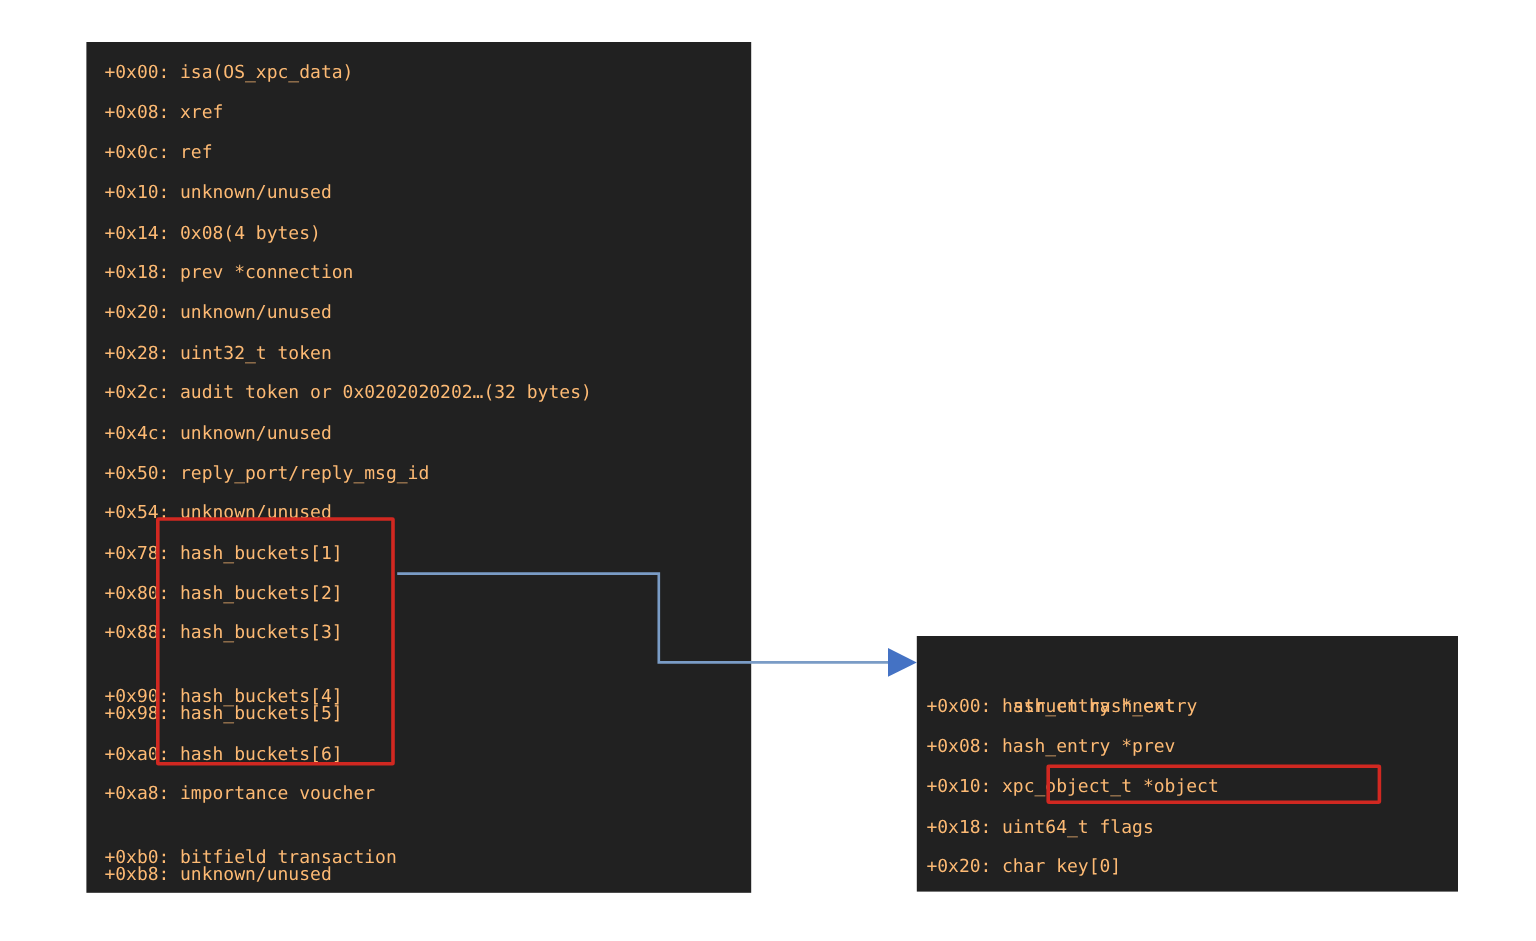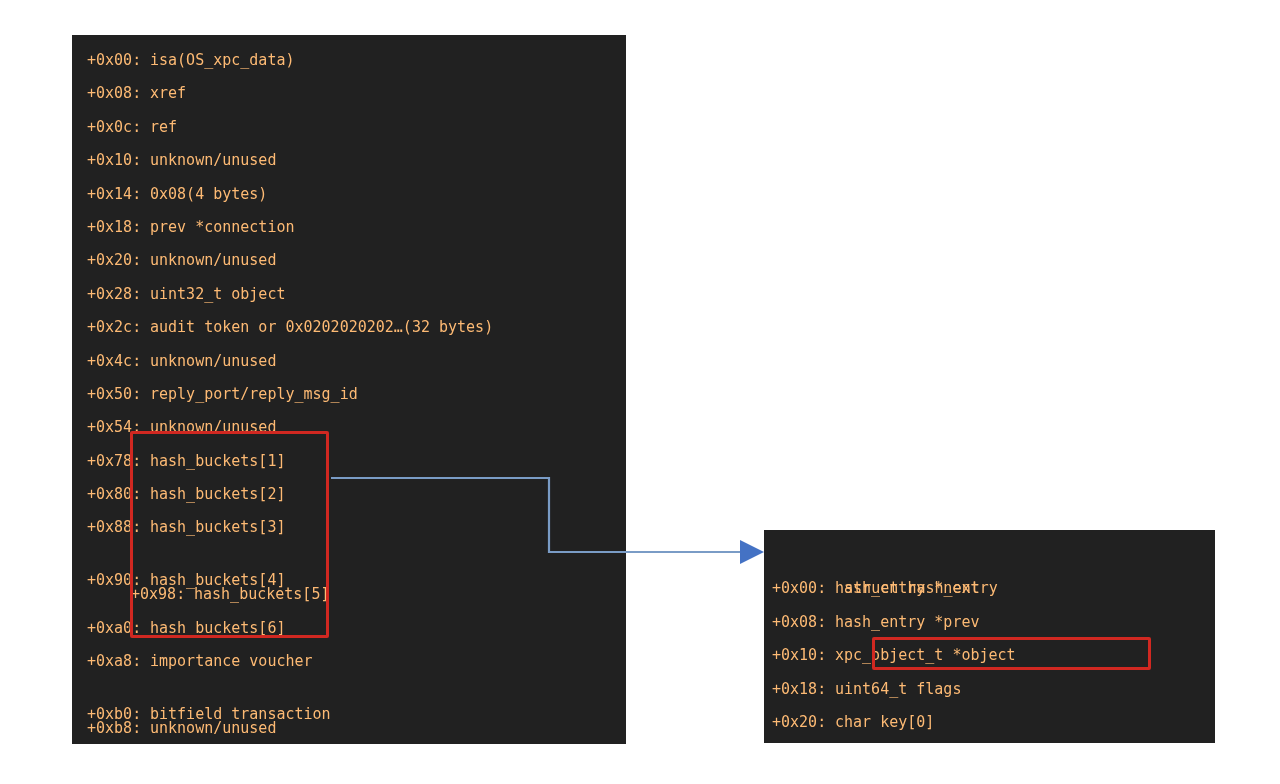--- a/index.html
+++ b/index.html
@@ -77,30 +77,30 @@
 
   <div class="panel" id="left-panel">
     <div class="lines" id="left-lines">
     <div class="code-line"><span class="off" style="width: 63px;">+0x00:</span><span class="desc">isa(OS_xpc_data)</span></div>
         <div class="code-line"><span class="off" style="width: 63px;">+0x08:</span><span class="desc">xref</span></div>
         <div class="code-line"><span class="off" style="width: 63px;">+0x0c:</span><span class="desc">ref</span></div>
         <div class="code-line"><span class="off" style="width: 63px;">+0x10:</span><span class="desc">unknown/unused</span></div>
         <div class="code-line"><span class="off" style="width: 63px;">+0x14:</span><span class="desc">0x08(4 bytes)</span></div>
         <div class="code-line"><span class="off" style="width: 63px;">+0x18:</span><span class="desc">prev *connection</span></div>
         <div class="code-line"><span class="off" style="width: 63px;">+0x20:</span><span class="desc">unknown/unused</span></div>
-        <div class="code-line"><span class="off" style="width: 63px;">+0x28:</span><span class="desc">uint32_t object</span></div>
+        <div class="code-line"><span class="off" style="width: 63px;">+0x28:</span><span class="desc">uint32_t token</span></div>
         <div class="code-line"><span class="off" style="width: 63px;">+0x2c:</span><span class="desc">audit token or 0x0202020202…(32 bytes)</span></div>
         <div class="code-line"><span class="off" style="width: 63px;">+0x4c:</span><span class="desc">unknown/unused</span></div>
         <div class="code-line"><span class="off" style="width: 63px;">+0x50:</span><span class="desc">reply_port/reply_msg_id</span></div>
         <div class="code-line"><span class="off" style="width: 63px;">+0x54:</span><span class="desc">unknown/unused</span></div>
         <div class="code-line"><span class="off" style="width: 63px;">+0x78:</span><span class="desc">hash_buckets[1]</span></div>
         <div class="code-line"><span class="off" style="width: 63px;">+0x80:</span><span class="desc">hash_buckets[2]</span></div>
         <div class="code-line"><span class="off" style="width: 63px;">+0x88:</span><span class="desc">hash_buckets[3]</span></div>
         <div class="code-line"><span class="off" style="width: 63px; margin-top: 19px;">+0x90:</span><span class="desc">hash_buckets[4]</span></div>
-        <div class="code-line"><span class="off" style="width: 63px; margin-left: 44px;">+0x98:</span><span class="desc">hash_buckets[5]</span></div>
+        <div class="code-line"><span class="off" style="width: 63px;">+0x98:</span><span class="desc">hash_buckets[5]</span></div>
         <div class="code-line"><span class="off" style="width: 63px;">+0xa0:</span><span class="desc">hash_buckets[6]</span></div>
         <div class="code-line"><span class="off" style="width: 63px;">+0xa8:</span><span class="desc">importance voucher</span></div>
         <div class="code-line"><span class="off" style="width: 63px; margin-top: 20px;">+0xb0:</span><span class="desc">bitfield transaction</span></div>
         <div class="code-line"><span class="off" style="width: 63px;">+0xb8:</span><span class="desc">unknown/unused</span></div>
       </div>
   </div>
 
   <div class="panel" id="right-panel">
     <div class="lines" id="right-lines">
       <div class="code-line">

